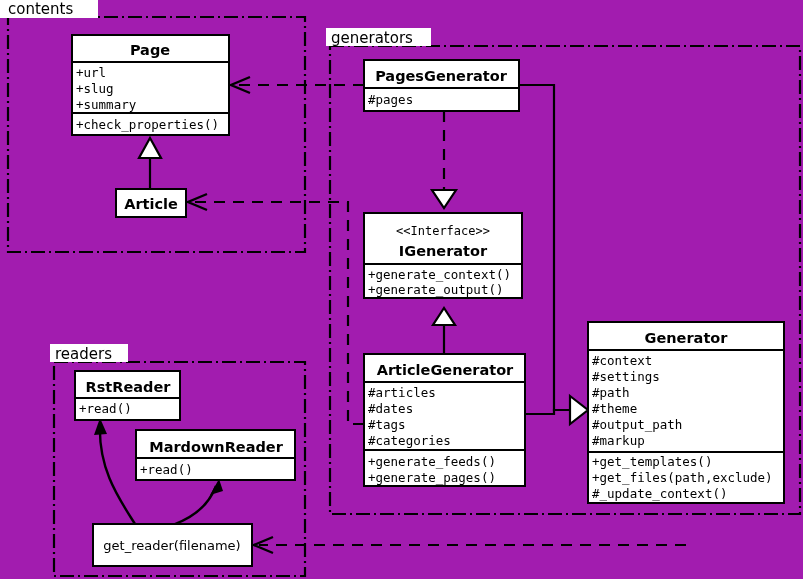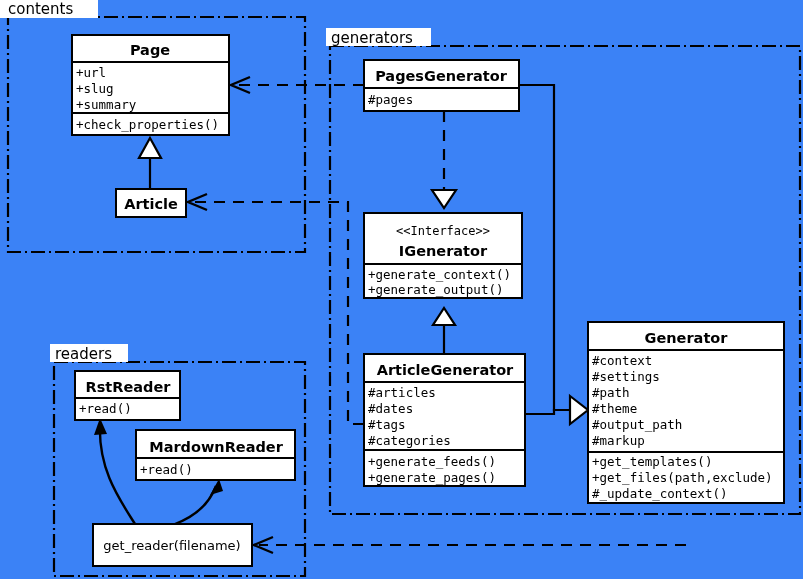--- a/index.html
+++ b/index.html
@@ -4,21 +4,21 @@
 <style>
   html, body {
     margin: 0;
     padding: 0;
     background: #ffffff;
   }
   #canvas {
     position: relative;
     width: 803px;
     height: 579px;
-    background: #3b82f6;
+    background: #a21caf;
     font-family: "DejaVu Sans", sans-serif;
     overflow: hidden;
   }
   svg#diagram {
     position: absolute;
     left: 0;
     top: 0;
     width: 803px;
     height: 579px;
   }

